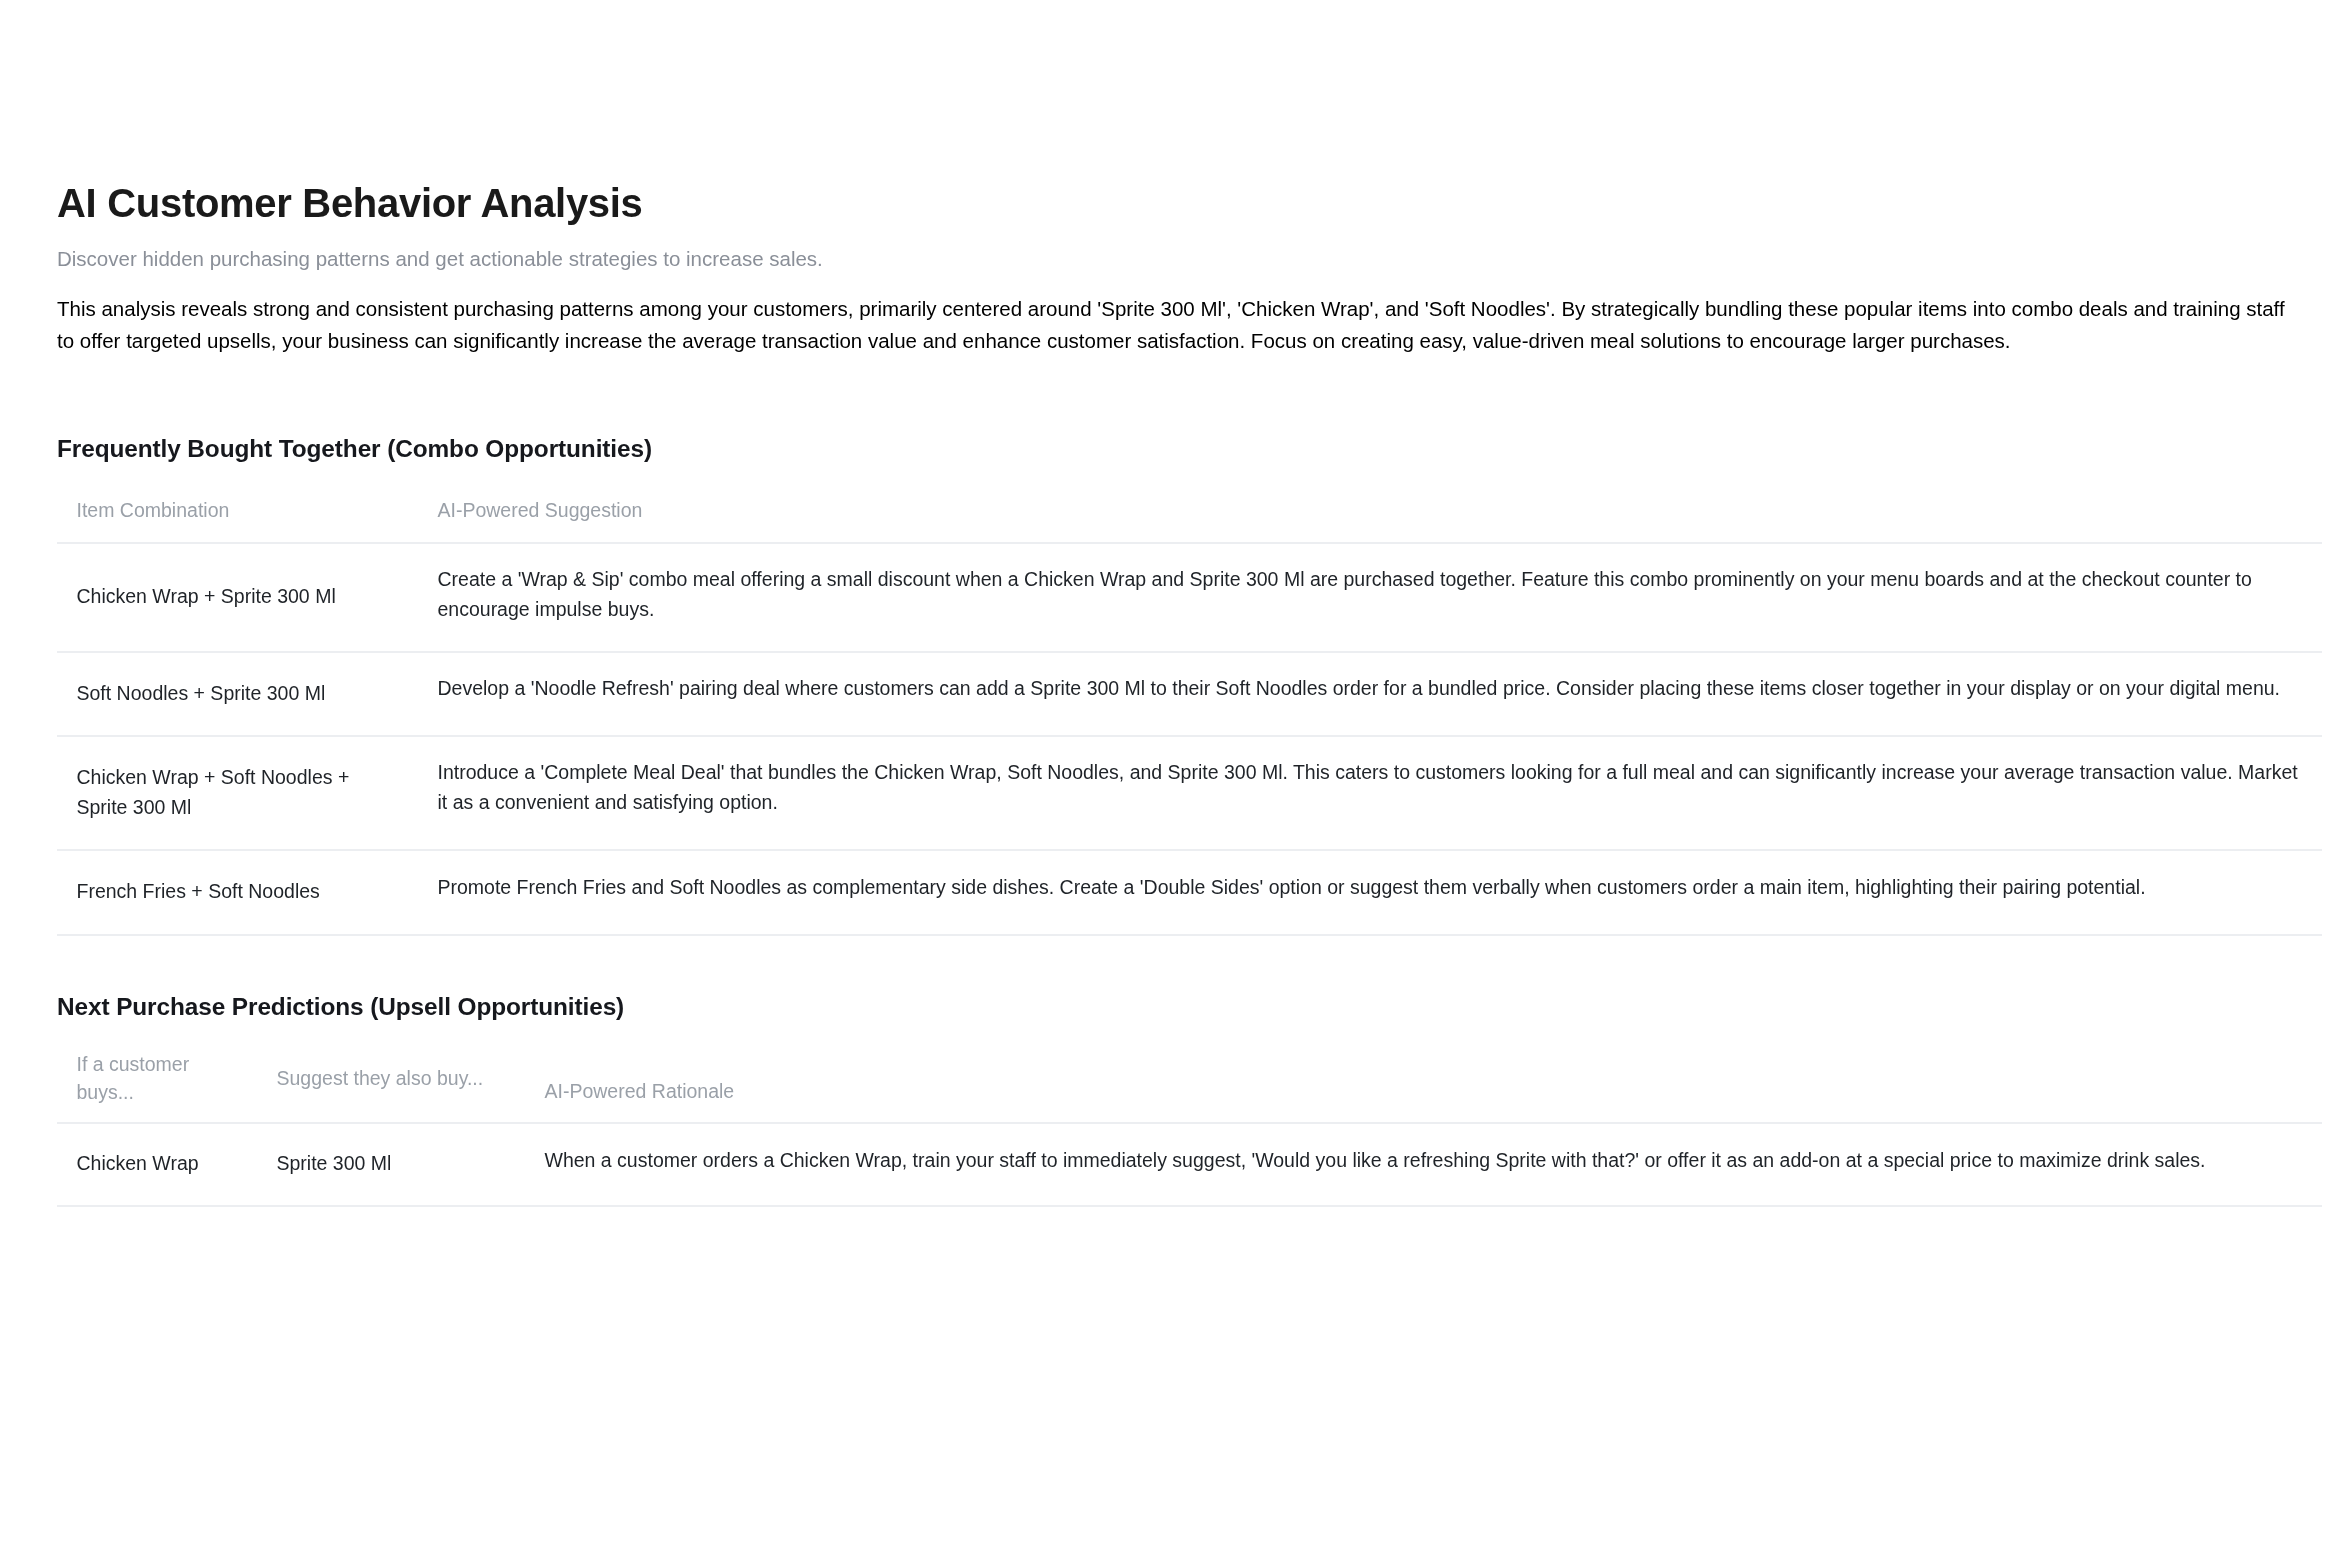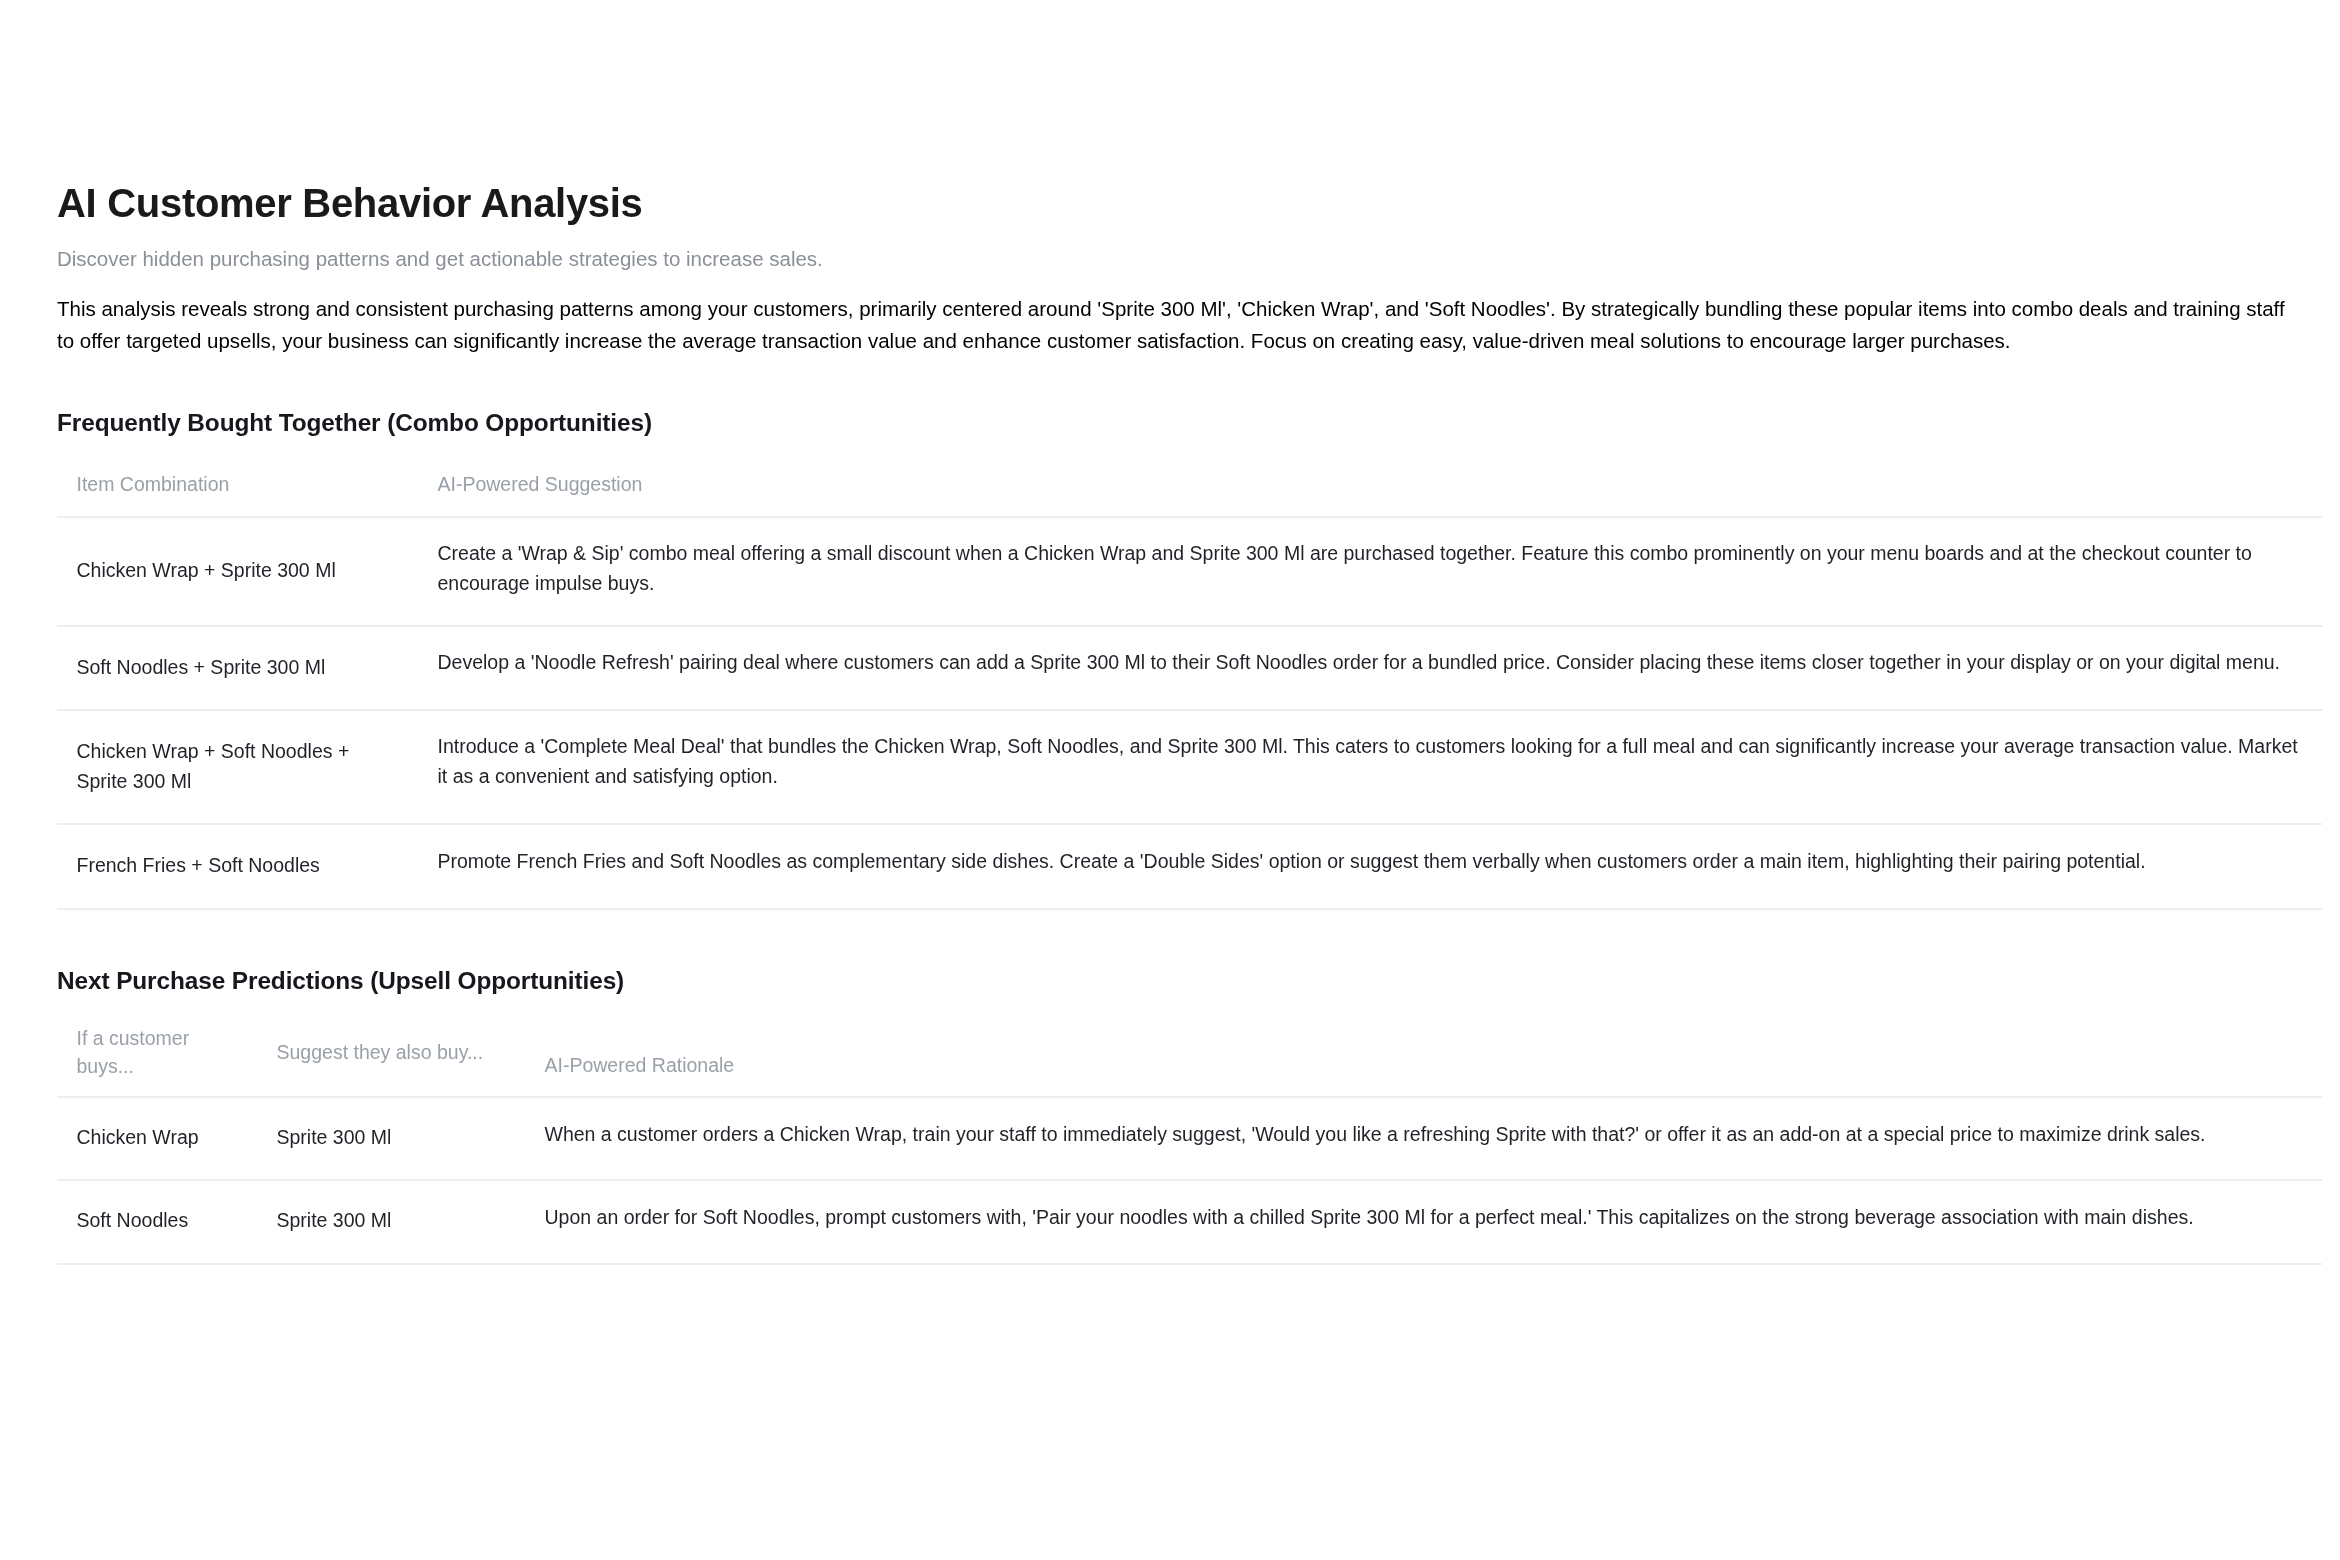--- a/index.html
+++ b/index.html
@@ -66,21 +66,21 @@
 
   .summary-text {
     font-size: 20.5px;
     line-height: 1.58;
     color: #000000;
     margin: 19.5px 0 0 0;
     max-width: 2265px;
     font-weight: 400;
   }
 
-  .section-heading.combos { margin-top: 51px; }
+  .section-heading.combos { margin-top: 77px; }
   .section-heading.upsell { margin-top: 57px; }
 
   table {
     width: 2265px;
     border-collapse: collapse;
     margin-top: 19.5px;
     table-layout: fixed;
   }
 
   thead th {
@@ -195,24 +195,19 @@
             <th>Suggest they also buy...</th>
             <th class="th-rationale">AI-Powered Rationale</th>
           </tr>
         </thead>
         <tbody>
           <tr>
             <td>Chicken Wrap</td>
             <td>Sprite 300 Ml</td>
             <td class="cell-rationale">When a customer orders a Chicken Wrap, train your staff to immediately suggest, 'Would you like a refreshing Sprite with that?' or offer it as an add-on at a special price to maximize drink sales.</td>
           </tr>
-          <tr>
-            <td>Soft Noodles</td>
-            <td>Sprite 300 Ml</td>
-            <td class="cell-rationale">Upon an order for Soft Noodles, prompt customers with, 'Pair your noodles with a chilled Sprite 300 Ml for a perfect meal.' This capitalizes on the strong beverage association with main dishes.</td>
-          </tr>
         </tbody>
       </table>
 
     </div>
   </div>
 </div>
 
 
 </body></html>

